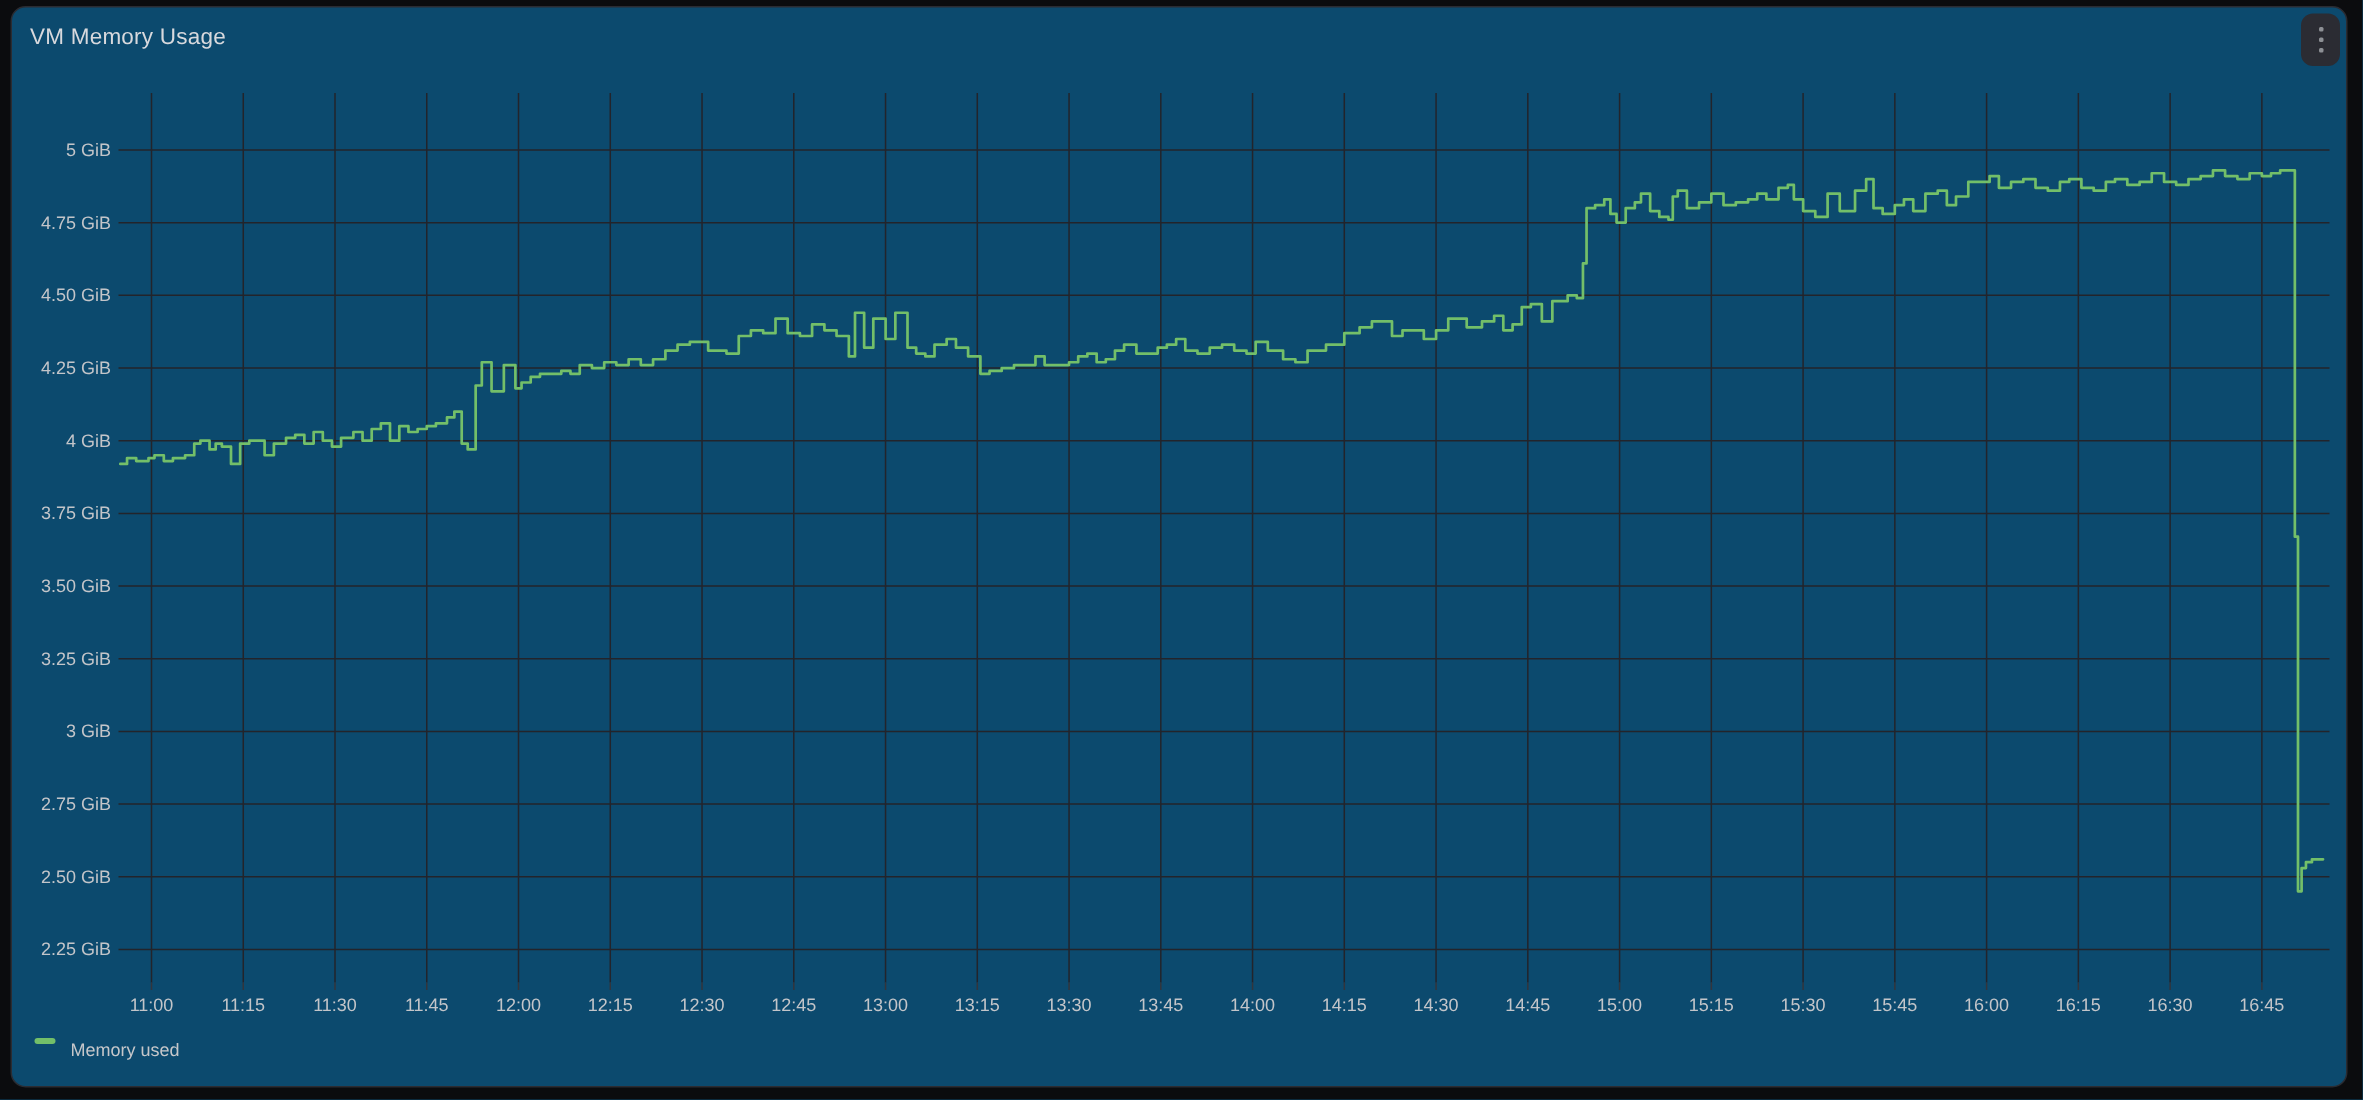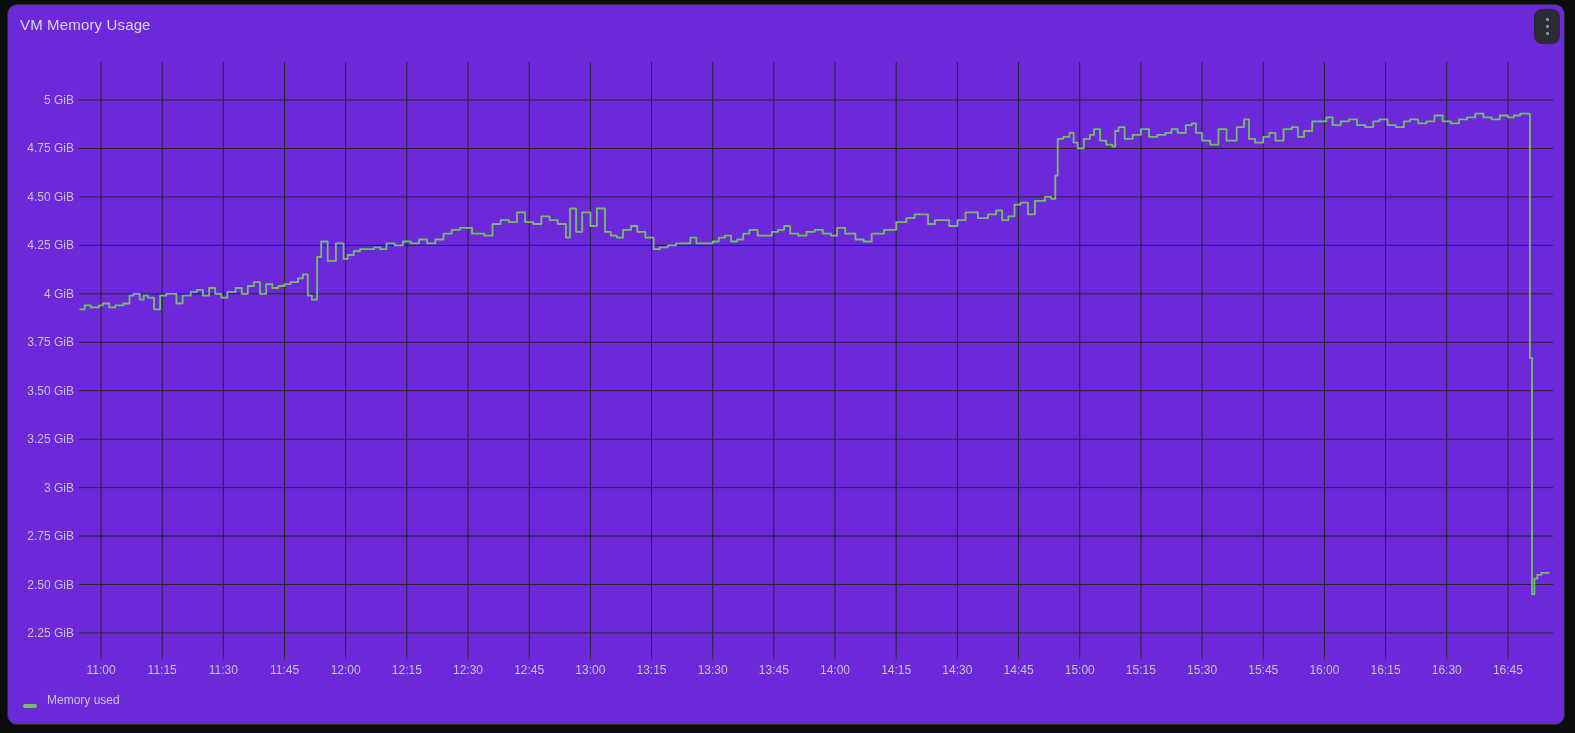--- a/index.html
+++ b/index.html
@@ -3,39 +3,39 @@
 <meta charset="utf-8">
 <style>
   html,body{margin:0;padding:0;}
   body{
     width:1575px;height:733px;position:relative;overflow:hidden;
     background:#0b0c0e;
     font-family:"Liberation Sans",sans-serif;
   }
   .panel{
     position:absolute;left:7px;top:4px;width:1558px;height:721px;
-    box-sizing:border-box;background:#6d28d9;
+    box-sizing:border-box;background:#0c4a6e;
     border:1px solid #2b2c32;border-radius:10px;
   }
   .panel-header{position:absolute;left:0;top:0;right:0;height:42px;}
   .panel-title{
     position:absolute;left:12px;top:11px;margin:0;
     font-size:15px;font-weight:500;color:#d8d9dd;letter-spacing:.01em;
   }
   .kebab-btn{
     position:absolute;right:4px;top:4px;width:26px;height:35px;
     background:#2b2c33;border:none;border-radius:8px;cursor:pointer;
     display:flex;align-items:center;justify-content:center;padding:0;
   }
   .kebab-dots{display:flex;flex-direction:column;gap:4px;}
   .kebab-dots i{width:3px;height:3px;border-radius:1px;background:#8d9095;display:block;}
   .chart-svg{position:absolute;left:0;top:0;width:1575px;height:733px;}
   .chart-svg text.tick{fill:#c3c5c9;font-size:12px;font-family:"Liberation Sans",sans-serif;}
   .legend{position:absolute;left:15px;bottom:16px;display:flex;align-items:center;}
-  .legend-item{display:flex;align-items:flex-end;cursor:pointer;}
+  .legend-item{display:flex;align-items:flex-start;cursor:pointer;}
   .legend-swatch{width:14px;height:4px;border-radius:2px;display:inline-block;}
   .legend-label{margin-left:10px;font-size:12px;color:#c6c7ca;line-height:16px;}
 </style>
 </head>
 <body>
 
 <div class="panel">
   <div class="panel-header">
     <h2 class="panel-title">VM Memory Usage</h2>
     <button class="kebab-btn" aria-label="Panel menu">

